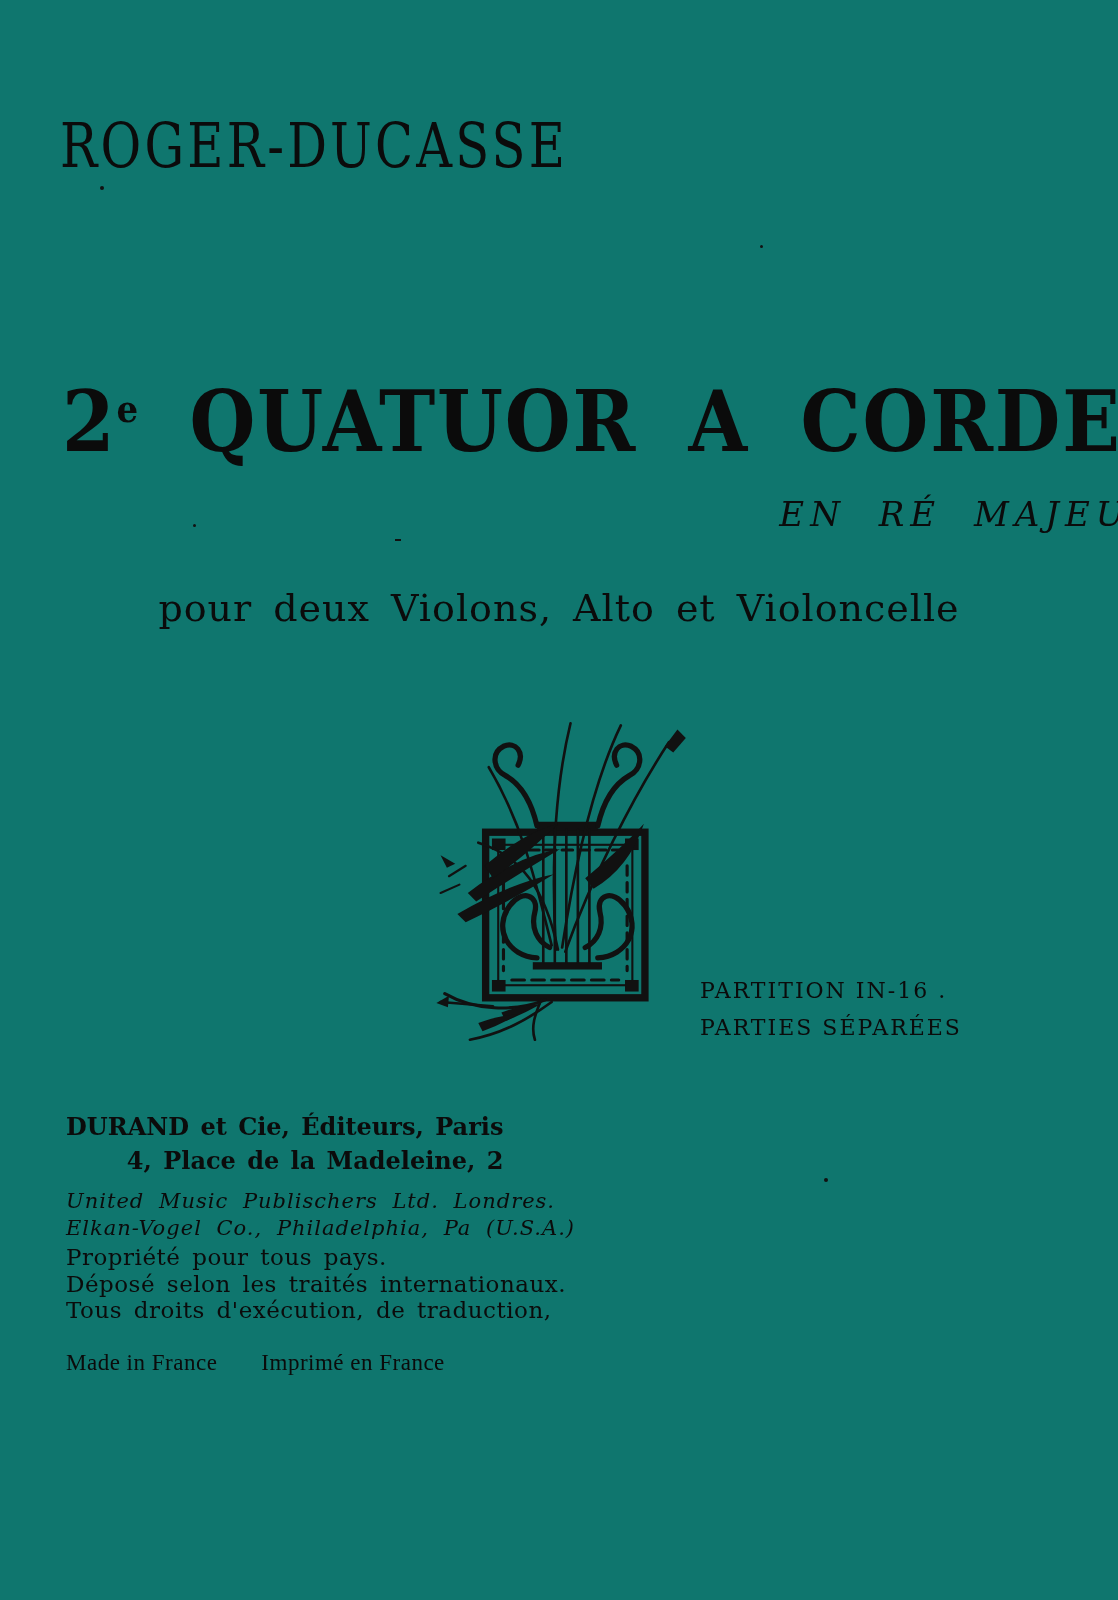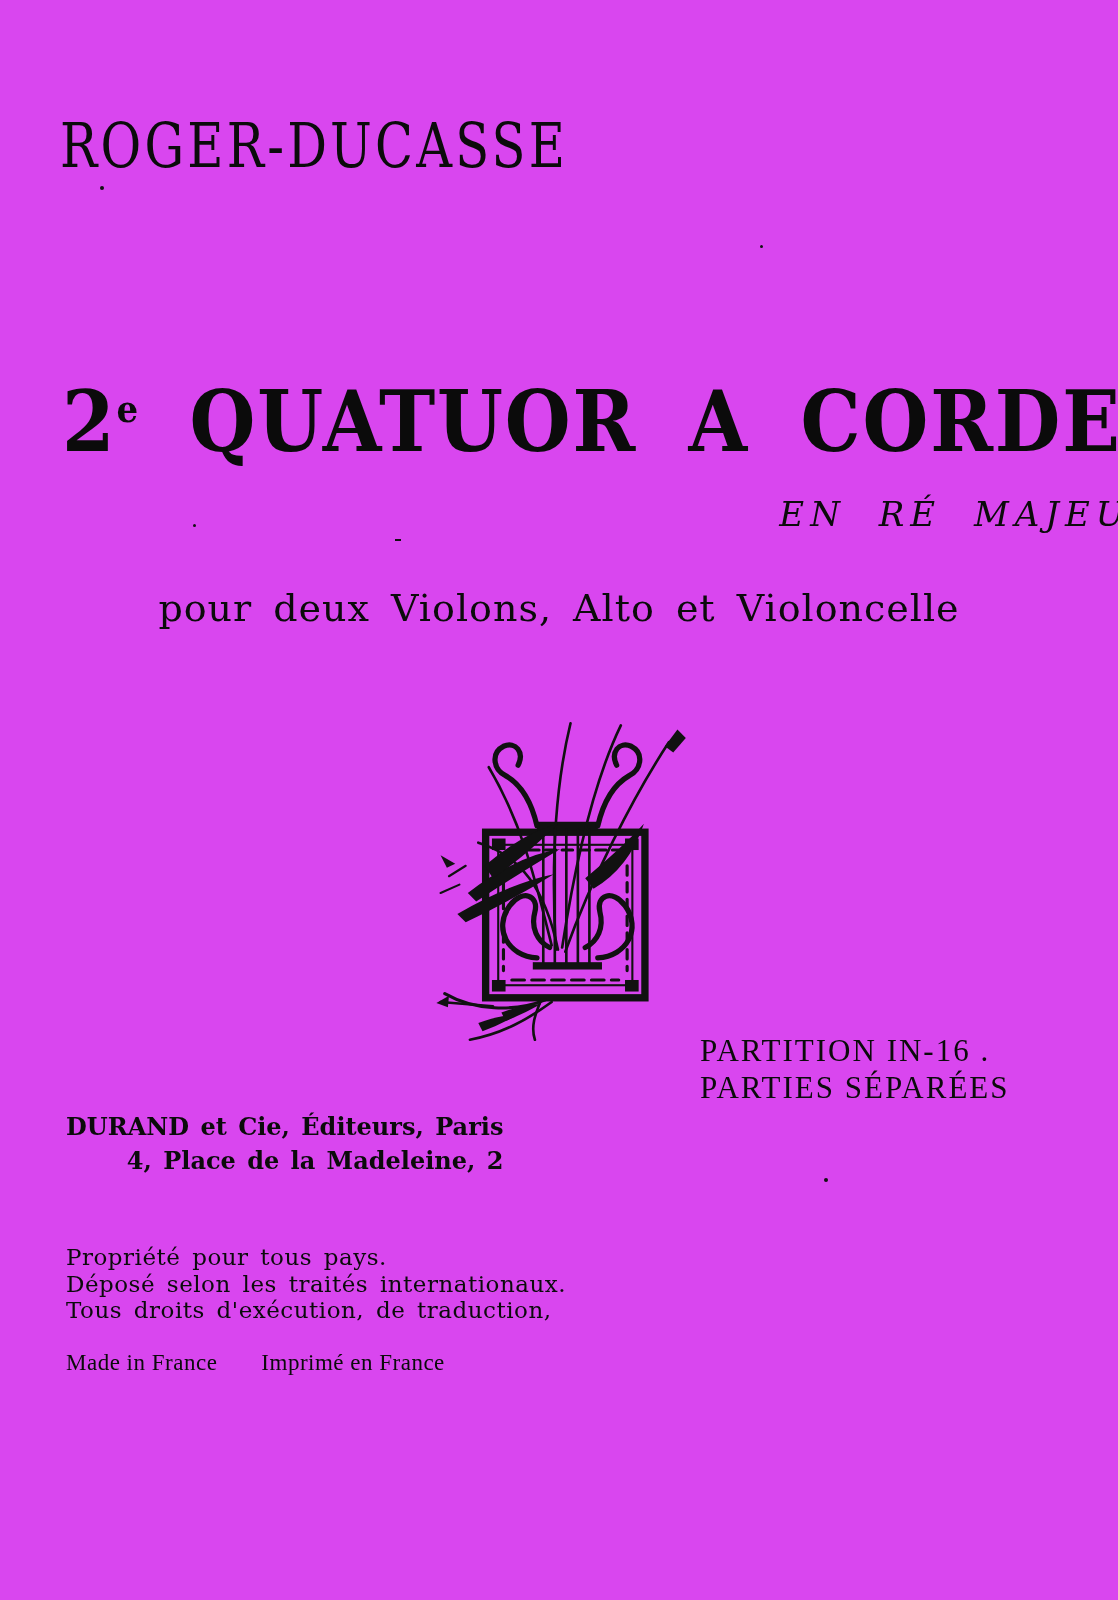--- a/index.html
+++ b/index.html
@@ -1,19 +1,19 @@
 <!DOCTYPE html>
 <html><head>
 <meta charset="utf-8">
 <style>
   html,body{margin:0;padding:0;background:#e8e8e8;}
   .page{
     position:relative;
     width:1118px;height:1600px;
-    background:#d946ef;
+    background:#0f766e;
     color:#0b0b0b;
     font-family:"DejaVu Serif", serif;
     overflow:hidden;
     margin:0 auto;
   }
   .composer{
     position:absolute;left:60px;top:112px;
     font-size:62px;line-height:1.1;
     letter-spacing:4px;white-space:nowrap;
     transform:scaleX(0.80);transform-origin:left top;
@@ -34,23 +34,23 @@
   .instrumentation{
     position:absolute;left:0;top:586px;width:1118px;
     text-align:center;
     font-size:38px;letter-spacing:1px;word-spacing:8px;white-space:nowrap;
   }
   .emblem{
     position:absolute;left:428px;top:698px;
     width:262px;height:346px;
   }
   .edition{
-    position:absolute;left:700px;top:1032px;
-    font-size:31px;line-height:37px;
-    letter-spacing:2px;white-space:nowrap;font-family:Liberation Serif, serif;
+    position:absolute;left:700px;top:972px;
+    font-size:22px;line-height:37px;
+    letter-spacing:2px;white-space:nowrap;
   }
   .publisher-name{
     position:absolute;left:66px;top:1110px;
     font-size:24px;font-weight:700;line-height:34px;
     word-spacing:3px;white-space:nowrap;text-align:right;
   }
   .agents{
     position:absolute;left:66px;top:1188px;
     font-size:21px;font-style:italic;line-height:27px;
     letter-spacing:1px;word-spacing:7px;white-space:nowrap;
@@ -138,20 +138,24 @@
   <div class="edition">
     <div>PARTITION IN-16 .</div>
     <div>PARTIES SÉPARÉES</div>
   </div>
 
   <div class="publisher-name">
     <div>DURAND et Cie, Éditeurs, Paris</div>
     <div>4, Place de la Madeleine, 2</div>
   </div>
 
+  <div class="agents">
+    <div>United Music Publischers Ltd. Londres.</div>
+    <div>Elkan-Vogel Co., Philadelphia, Pa (U.S.A.)</div>
+  </div>
 
   <div class="legal">
     <div>Propriété pour tous pays.</div>
     <div>Déposé selon les traités internationaux.</div>
     <div>Tous droits d'exécution, de traduction,</div>
   </div>
 
   <div class="made-line"><span>Made in France</span><span class="gap"></span><span>Imprimé en France</span></div>
 
   <div class="speck s1"></div>

